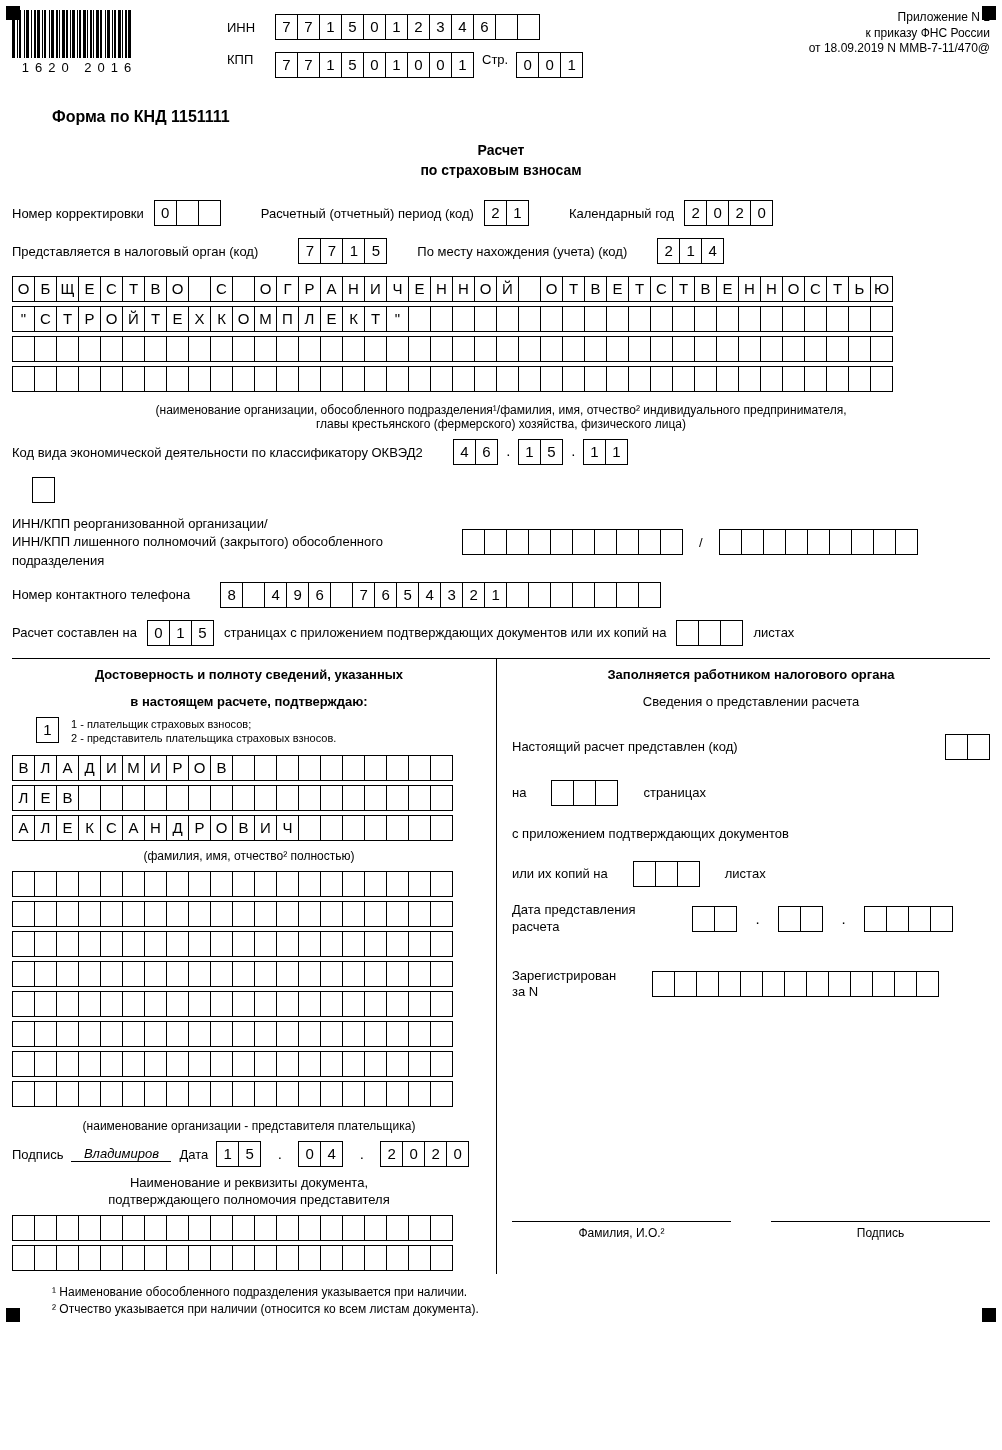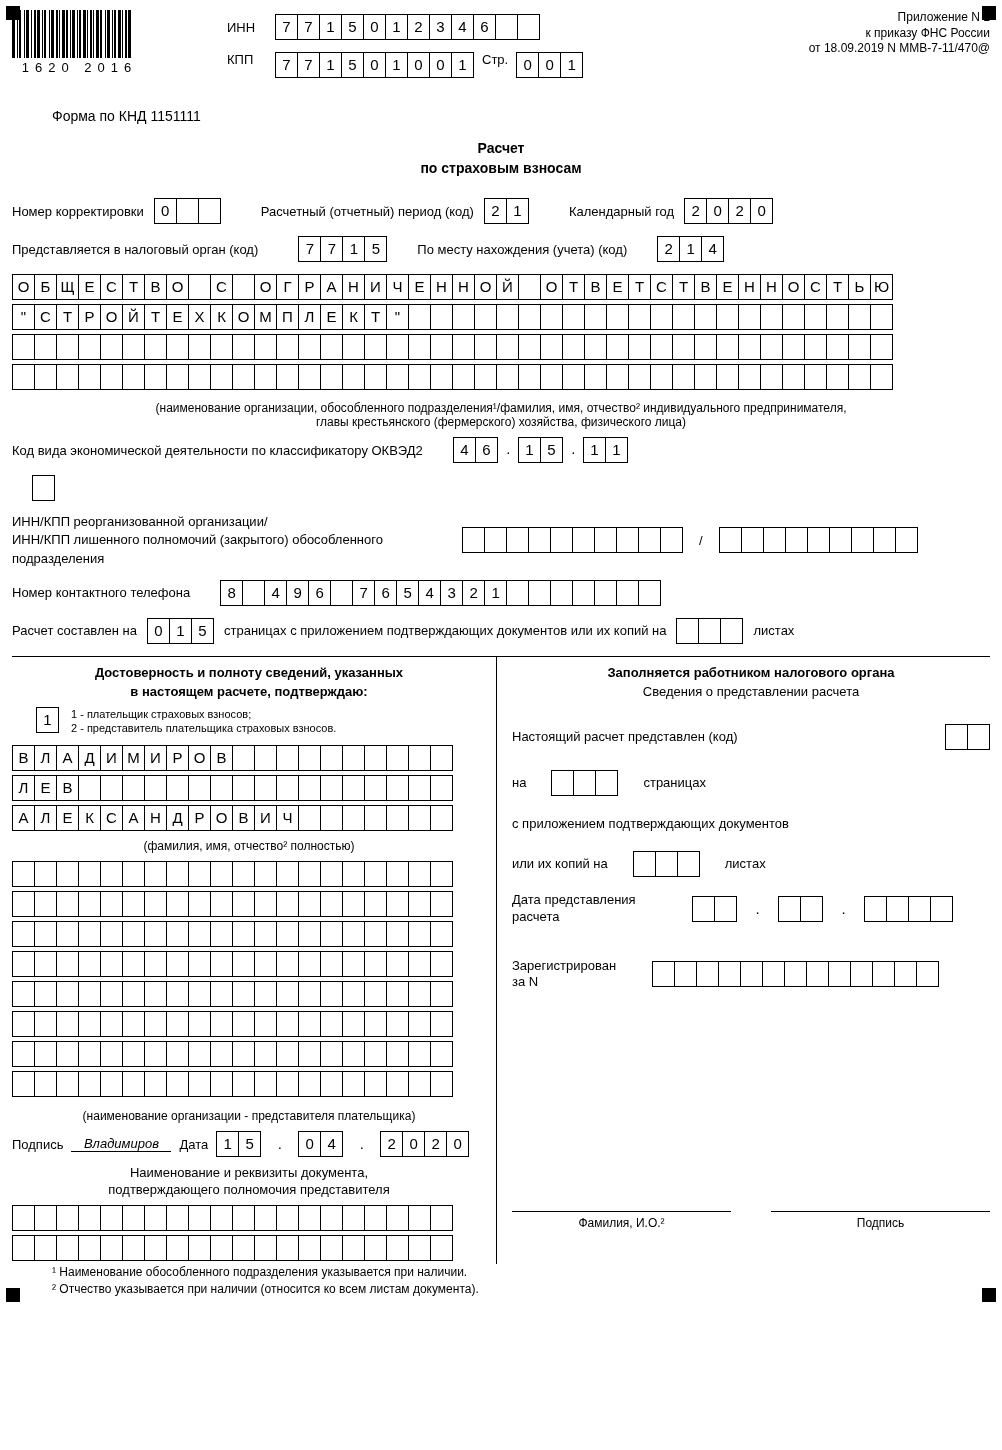--- a/index.html
+++ b/index.html
@@ -8,29 +8,29 @@
 .barcode{width:135px;height:65px;margin-right:80px;display:flex;flex-direction:column}
 .bars{height:48px;display:flex;align-items:flex-end;gap:0}
 .bars span{display:inline-block;background:#000;height:100%}
 .bnum{font-size:13px;text-align:center;letter-spacing:6px;padding-top:2px}
 .cells{display:inline-flex}
 .cell{width:21px;height:24px;border:1px solid #000;margin-left:-1px;text-align:center;line-height:24px;font-size:15px}
 .cell:first-child{margin-left:0}
 .dotcell{width:21px;height:24px;text-align:center;line-height:24px;font-size:15px}
 .lbl{display:inline-block;margin-right:8px}
 .annex{margin-left:auto;text-align:right;font-size:12px;line-height:1.3}
-.formcode{font-weight:normal;margin:0 0 15px 40px;font-size:14px}
+.formcode{font-weight:bold;margin:0 0 15px 40px;font-size:16px}
 .title{text-align:center;font-weight:bold;font-size:14px;margin-bottom:20px;line-height:1.4}
 .row{display:flex;align-items:center;margin-bottom:12px;flex-wrap:wrap;gap:6px 10px}
 .note{text-align:center;font-size:12px;margin:8px 0}
 .footnote{font-size:12px;margin-left:40px;line-height:1.4}
 .twocol{display:flex;border-top:1px solid #000;margin-top:10px}
 .leftcol{width:485px;border-right:1px solid #000;padding:8px 10px 0 0;box-sizing:border-box}
 .rightcol{flex:1;padding:8px 0 0 15px;box-sizing:border-box}
-.bhead{font-weight:bold;text-align:center;font-size:13px;margin-bottom:4px}
+.bhead{font-weight:bold;text-align:center;font-size:13px;margin-bottom:12px}
 .small{font-size:11px}
 .sigline{border-bottom:1px solid #000;display:inline-block;min-width:100px;text-align:center;font-style:italic}
 .sq{width:14px;height:14px;background:#000;display:inline-block}
 </style>
 </head>
 <body>
 
 <div class="page">
 <span class="sq" style="position:absolute;top:6px;left:6px"></span>
 <span class="sq" style="position:absolute;top:6px;right:6px"></span>
@@ -818,19 +818,19 @@
             <div style="text-align:center;font-size:12px;padding-top:4px">Фамилия, И.О.²</div>
           </div>
 <div style="flex:1">
             <div style="border-top:1px solid #000"></div>
             <div style="text-align:center;font-size:12px;padding-top:4px">Подпись</div>
           </div>
 </div>
 </div>
 </div>
 
-<div class="footnote" style="">
+<div class="footnote" style="margin-top:10px">
       <div>¹ Наименование обособленного подразделения указывается при наличии.</div>
       <div>² Отчество указывается при наличии (относится ко всем листам документа).</div>
     </div>
 <span class="sq" style="position:absolute;bottom:6px;left:6px"></span>
 <span class="sq" style="position:absolute;bottom:6px;right:6px"></span>
 </div>
 
 </body></html>

